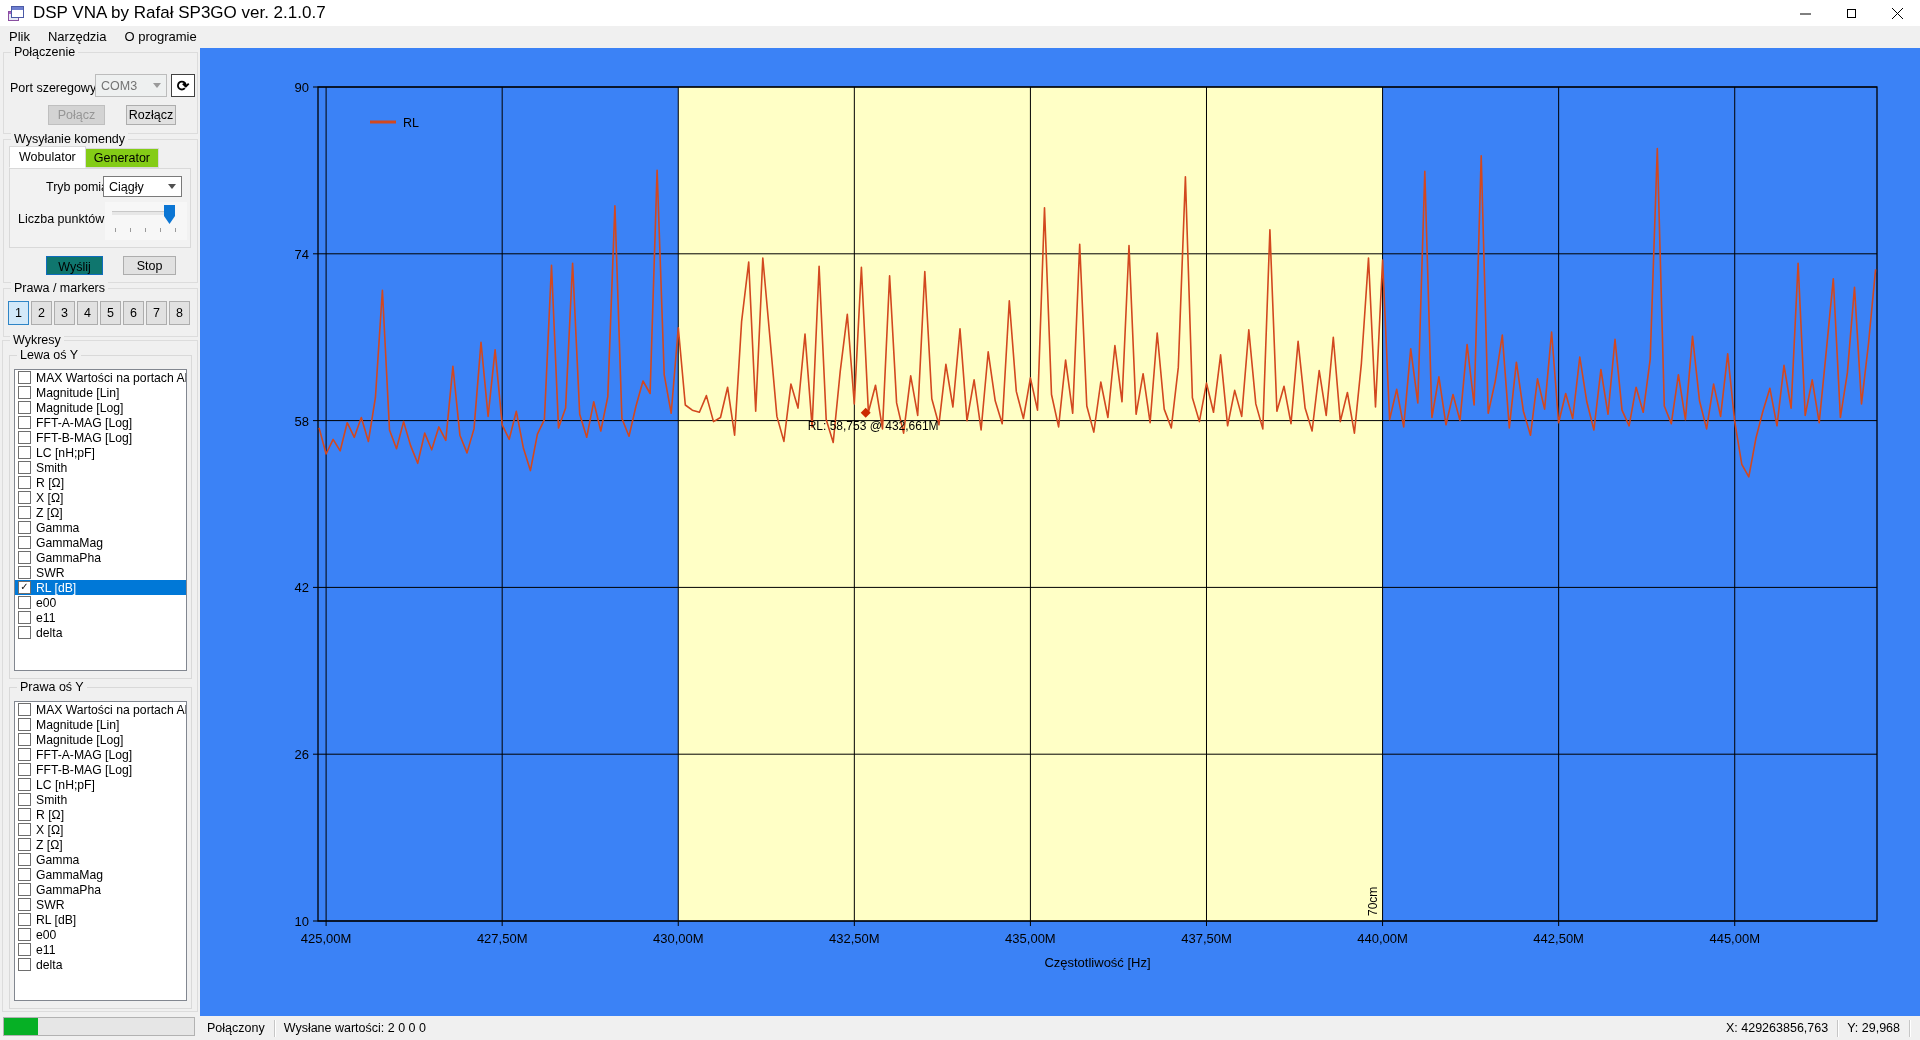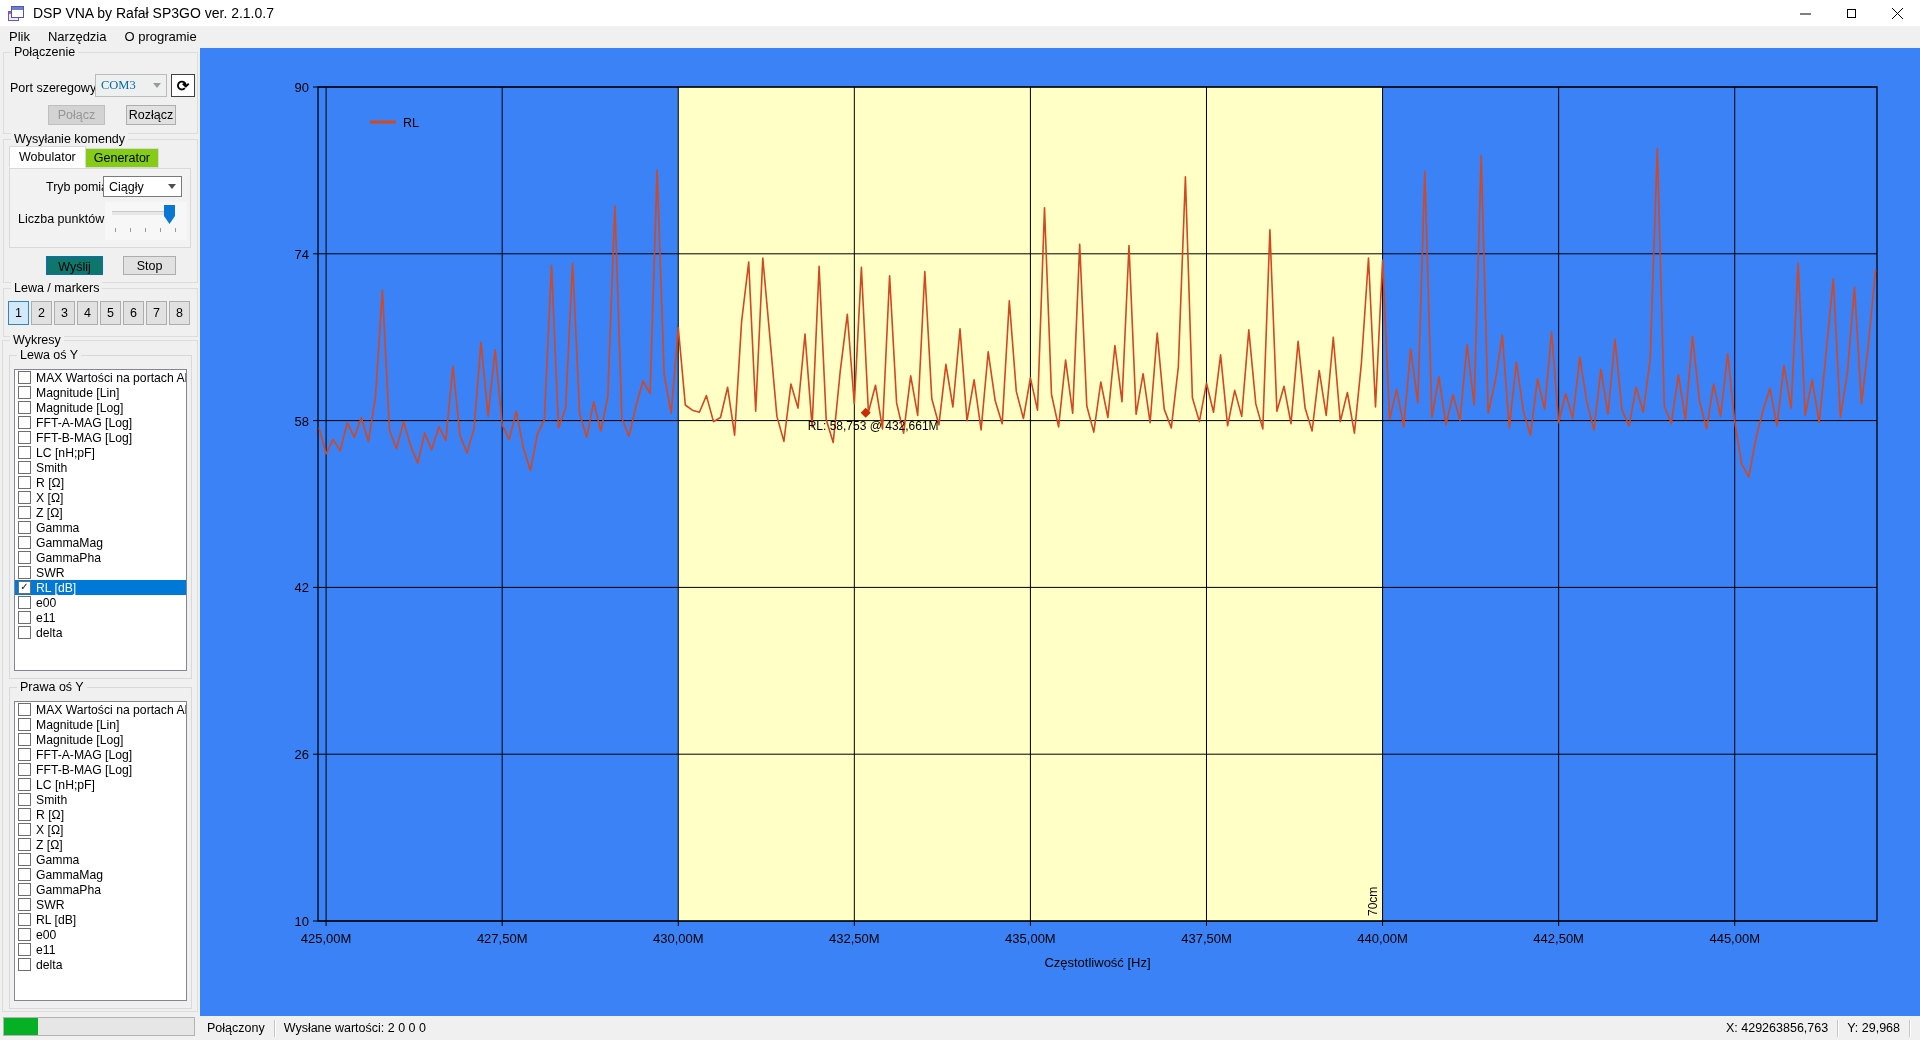--- a/index.html
+++ b/index.html
@@ -5,37 +5,37 @@
   html,body{margin:0;padding:0;background:#f0f0f0;}
   #app{position:relative;width:1920px;height:1040px;background:#f0f0f0;overflow:hidden;
        font-family:"Liberation Sans",sans-serif;color:#000;-webkit-font-smoothing:antialiased;}
   
   #titlebar{position:absolute;left:0;top:0;width:1920px;height:26px;background:#fff;display:flex;align-items:center;}
   #appicon{width:15px;height:14px;margin-left:8px;position:relative;flex:none;}
   #appicon .w1{position:absolute;left:3px;top:0;width:11px;height:10px;background:#fff;border:1px solid #4b5aa6;}
   #appicon .w1 .t{position:absolute;left:0;top:0;width:11px;height:3px;background:#6e7fd0;}
   #appicon .w2{position:absolute;left:0;top:5px;width:9px;height:8px;background:#e8eaf5;border:1px solid #8a4fa0;}
   #appicon .w2 .t{position:absolute;left:0;top:0;width:9px;height:2px;background:#a85fc0;}
-  #wintitle{font-size:14px;margin-left:10px;}
+  #wintitle{font-size:17px;margin-left:10px;}
   #winbtns{margin-left:auto;display:flex;height:26px;}
   .wbtn{width:46px;height:26px;display:flex;align-items:center;justify-content:center;}
   
   #menubar{position:absolute;left:0;top:26px;width:1920px;height:22px;background:#f0f0f0;display:flex;align-items:center;}
   .menuitem{font-size:13px;padding:8px 9px;height:22px;line-height:22px;}
   
   #leftpanel{position:absolute;left:0;top:48px;width:200px;height:968px;background:#f0f0f0;}
   #chartpanel{position:absolute;left:200px;top:48px;width:1720px;height:968px;background:#3b82f6;}
   
   .gb{position:absolute;border:1px solid #dcdcdc;}
   .gb>.gblbl{position:absolute;top:-8px;left:7px;background:#f0f0f0;padding:0 3px;font-size:12.5px;line-height:14px;}
   
   .flabel{position:absolute;font-size:12.5px;}
   .combo{position:absolute;background:#fff;border:1px solid #7a7a7a;display:flex;align-items:center;font-size:12.5px;padding:0 5px;box-sizing:border-box;}
   .combo .arr{margin-left:auto;width:0;height:0;border:4px solid transparent;border-top:5px solid #505050;margin-top:4px;}
-  .combo.dis{background:#eef0f0;border-color:#bcbcbc;color:#0369a1;font-family:Liberation Serif, serif;}
+  .combo.dis{background:#eef0f0;border-color:#bcbcbc;color:#737373;}
   .combo.dis .arr{border-top-color:#9a9a9a;}
   .btn{position:absolute;background:#e1e1e1;border:1px solid #adadad;font-size:12.5px;display:flex;align-items:center;justify-content:center;box-sizing:border-box;}
   .btn.dis{background:#d3d3d3;border-color:#bfbfbf;color:#969696;}
   .btn.def{background:#0f766e;border-color:#0f6cbd;align-items:flex-end;}
   .refbtn{position:absolute;background:#fff;border:1px solid #414141;display:flex;align-items:center;justify-content:center;font-size:15px;font-weight:bold;box-sizing:border-box;}
   
   .tabs{position:absolute;display:flex;align-items:flex-end;height:21px;justify-content:space-between;}
   .tab{font-size:12.5px;background:#84cc16;border:1px solid #d9d9d9;padding:2px 8px 2px 8px;margin-right:-1px;}
   .tab.act{background:#fff;padding:3px 9px 3px 9px;border-bottom:1px solid #fff;position:relative;z-index:2;}
   .tabpane{position:absolute;background:#f2f2f2;border:1px solid #d9d9d9;box-sizing:border-box;}
@@ -147,21 +147,21 @@
       </div>
       <div class="btn def" style="left:42px;top:116px;width:57px;height:19px;">
           <span>Wyślij</span>
         </div>
       <div class="btn" style="left:119px;top:116px;width:53px;height:19px;">
           <span>Stop</span>
         </div>
     </div>
 
     <div class="gb" style="left:3px;top:240px;width:193px;height:47px;">
-      <span class="gblbl">Lewa / markers</span>
+      <span class="gblbl">Prawa / markers</span>
       <div id="zoomrow" style="left:4px;top:12px;">
           <div class="zbtn act">1</div>
           <div class="zbtn">2</div>
           <div class="zbtn">3</div>
           <div class="zbtn">4</div>
           <div class="zbtn">5</div>
           <div class="zbtn">6</div>
           <div class="zbtn">7</div>
           <div class="zbtn">8</div>
         </div>

